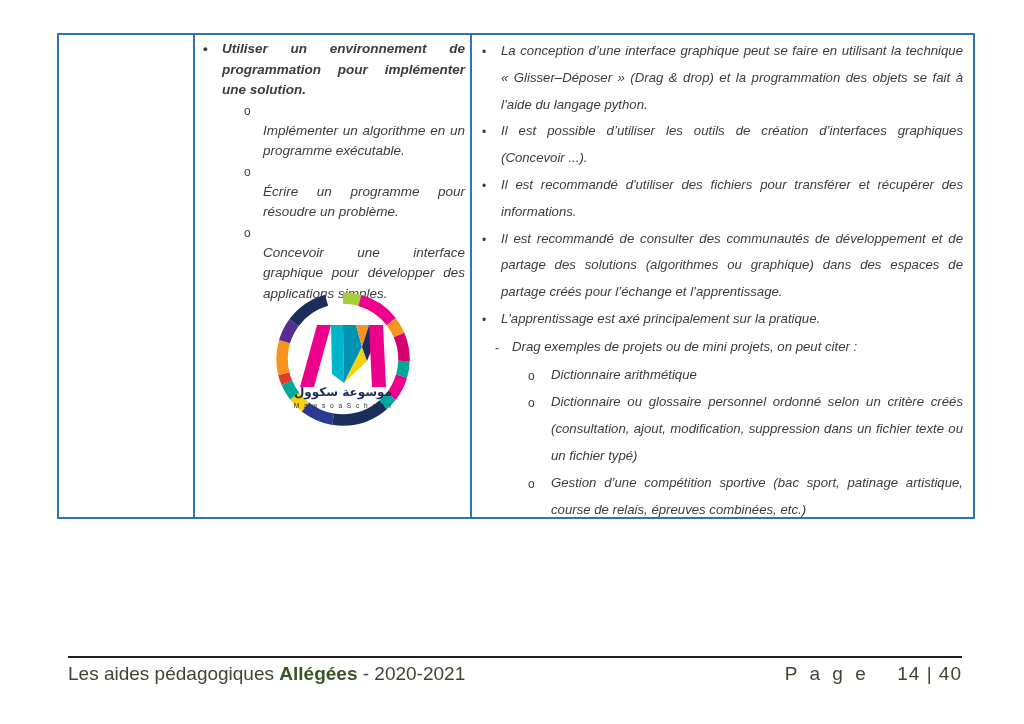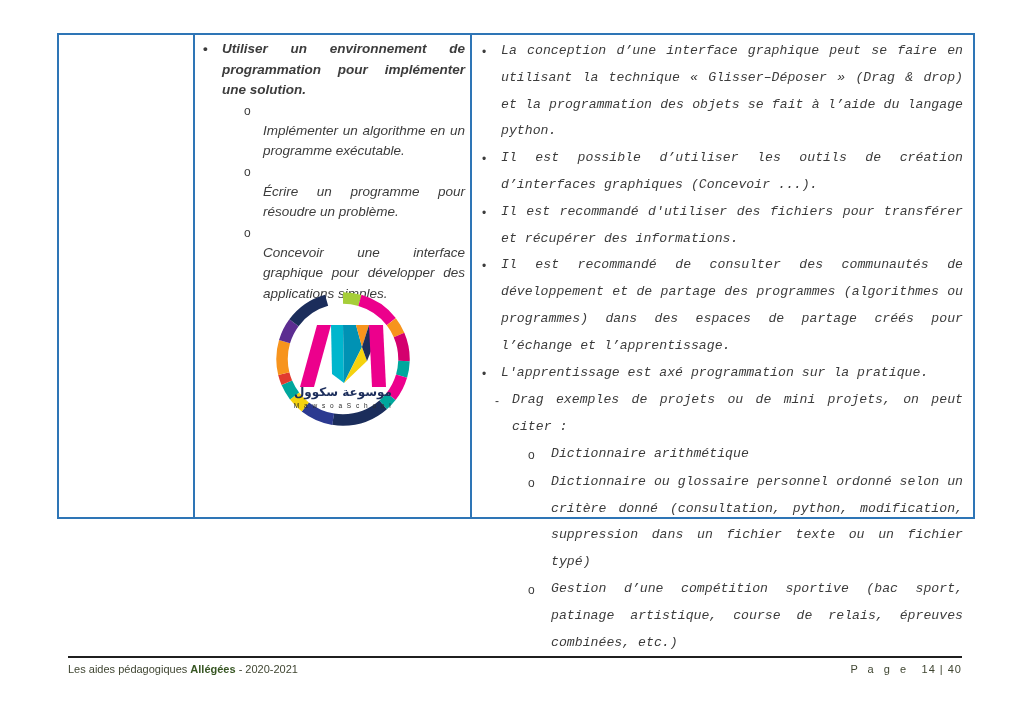--- a/index.html
+++ b/index.html
@@ -21,40 +21,40 @@
   .obj-main{display:flex;font-style:italic;font-weight:700;font-size:13.5px;line-height:20.5px;}
   .obj-main .mk{flex:none;width:19px;font-style:normal;}
   .obj-main .tx{flex:1;text-align:justify;font-style:italic;}
   .obj-sub{display:flex;font-style:italic;font-size:13.5px;line-height:20.5px;margin-left:41px;}
   .obj-sub .mk{flex:none;width:19px;font-style:normal;font-size:12px;}
   .obj-sub .tx{flex:1;text-align:justify;margin-top:20px;}
 
   
   .rec-item{display:flex;font-style:italic;font-size:13.2px;line-height:26.8px;}
   .rec-item .mk{flex:none;width:19px;font-style:normal;font-size:12px;padding-top:1px;}
-  .rec-item .tx{flex:1;text-align:justify;font-family:Liberation Mono, monospace;}
+  .rec-item .tx{flex:1;text-align:justify;}
   .rec-dash{margin-left:13px;}
   .rec-dash .mk{width:17px;}
   .rec-sub{margin-left:46px;}
   .rec-sub .mk{width:23px;}
 
   
   .logo{position:absolute;left:273px;top:289px;width:140px;height:144px;}
   .logo svg{display:block;}
 
   
   .footer-rule{position:absolute;left:68px;top:656px;width:894px;height:2px;background:#1f1f1f;}
   .footer{
     position:absolute;left:68px;top:663px;width:894px;display:flex;
     justify-content:space-between;align-items:flex-end;
-    font-size:11px;color:#3f4531;gap:24px;
+    font-size:19px;color:#3f4531;gap:24px;
   }
   .footer .t-bold{font-weight:700;color:#375623;}
   .footer .page-word{letter-spacing:3.5px;margin-right:12px;margin-top:36px;}
-  .footer .page-num{letter-spacing:1px;}
+  .footer .page-num{letter-spacing:1px;margin-left:16px;}
 </style>
 </head>
 <body>
 
 <div class="page">
 
   <div class="doc-table">
 
     <div class="col col1"></div>
 
@@ -85,37 +85,37 @@
       <div class="rec-item">
         <span class="mk">•</span>
         <span class="tx">Il est possible d’utiliser les outils de création d’interfaces graphiques (Concevoir ...).</span>
       </div>
       <div class="rec-item">
         <span class="mk">•</span>
         <span class="tx">Il est recommandé d'utiliser des fichiers pour transférer et récupérer des informations.</span>
       </div>
       <div class="rec-item">
         <span class="mk">•</span>
-        <span class="tx">Il est recommandé de consulter des communautés de développement et de partage des programmes (algorithmes ou programmes) dans des espaces de partage créés pour l’échange et l’apprentissage.</span>
+        <span class="tx">Il est recommandé de consulter des communautés de développement et de partage des solutions (algorithmes ou graphique) dans des espaces de partage créés pour l’échange et l’apprentissage.</span>
       </div>
       <div class="rec-item">
         <span class="mk">•</span>
-        <span class="tx">L'apprentissage est axé programmation sur la pratique.</span>
+        <span class="tx">L'apprentissage est axé principalement sur la pratique.</span>
       </div>
       <div class="rec-item rec-dash">
         <span class="mk">-</span>
         <span class="tx">Drag exemples de projets ou de mini projets, on peut citer :</span>
       </div>
       <div class="rec-item rec-sub">
         <span class="mk">o</span>
         <span class="tx">Dictionnaire arithmétique</span>
       </div>
       <div class="rec-item rec-sub">
         <span class="mk">o</span>
-        <span class="tx">Dictionnaire ou glossaire personnel ordonné selon un critère donné (consultation, python, modification, suppression dans un fichier texte ou un fichier typé)</span>
+        <span class="tx">Dictionnaire ou glossaire personnel ordonné selon un critère créés (consultation, ajout, modification, suppression dans un fichier texte ou un fichier typé)</span>
       </div>
       <div class="rec-item rec-sub">
         <span class="mk">o</span>
         <span class="tx">Gestion d’une compétition sportive (bac sport, patinage artistique, course de relais, épreuves combinées, etc.)</span>
       </div>
     </div>
   </div>
 
   <div class="logo">
     <svg width="140" height="144" viewBox="0 0 140 144">

